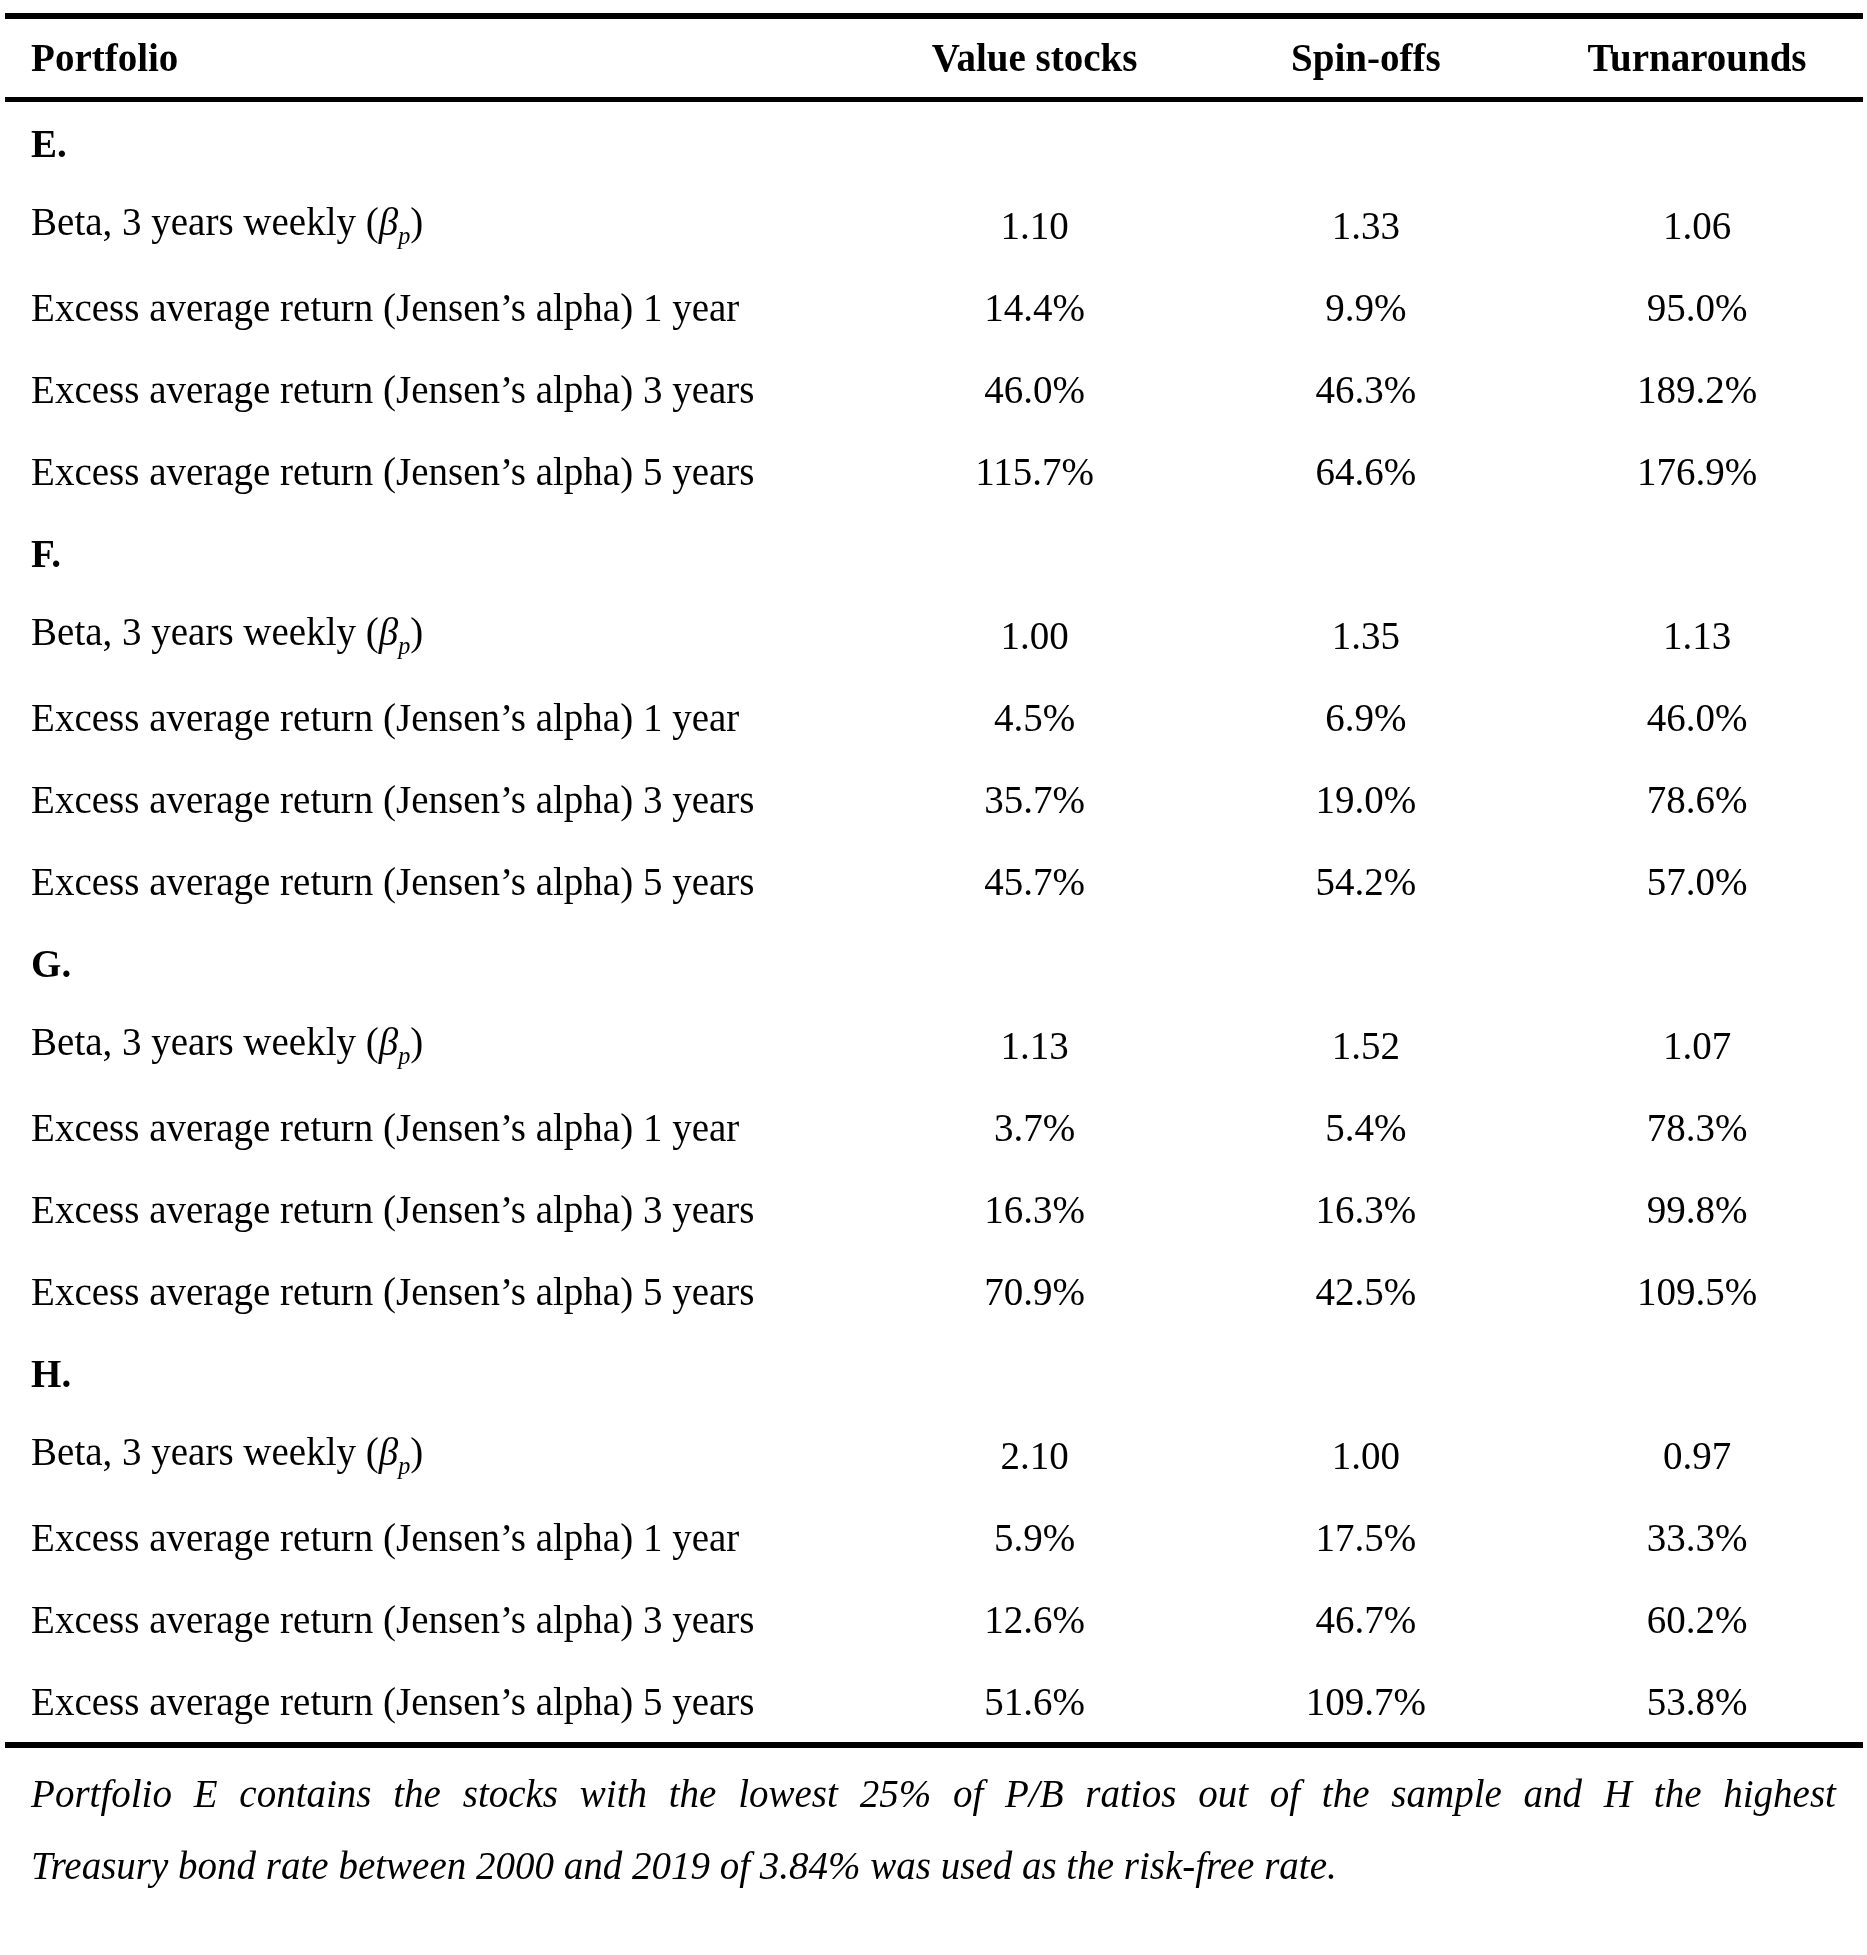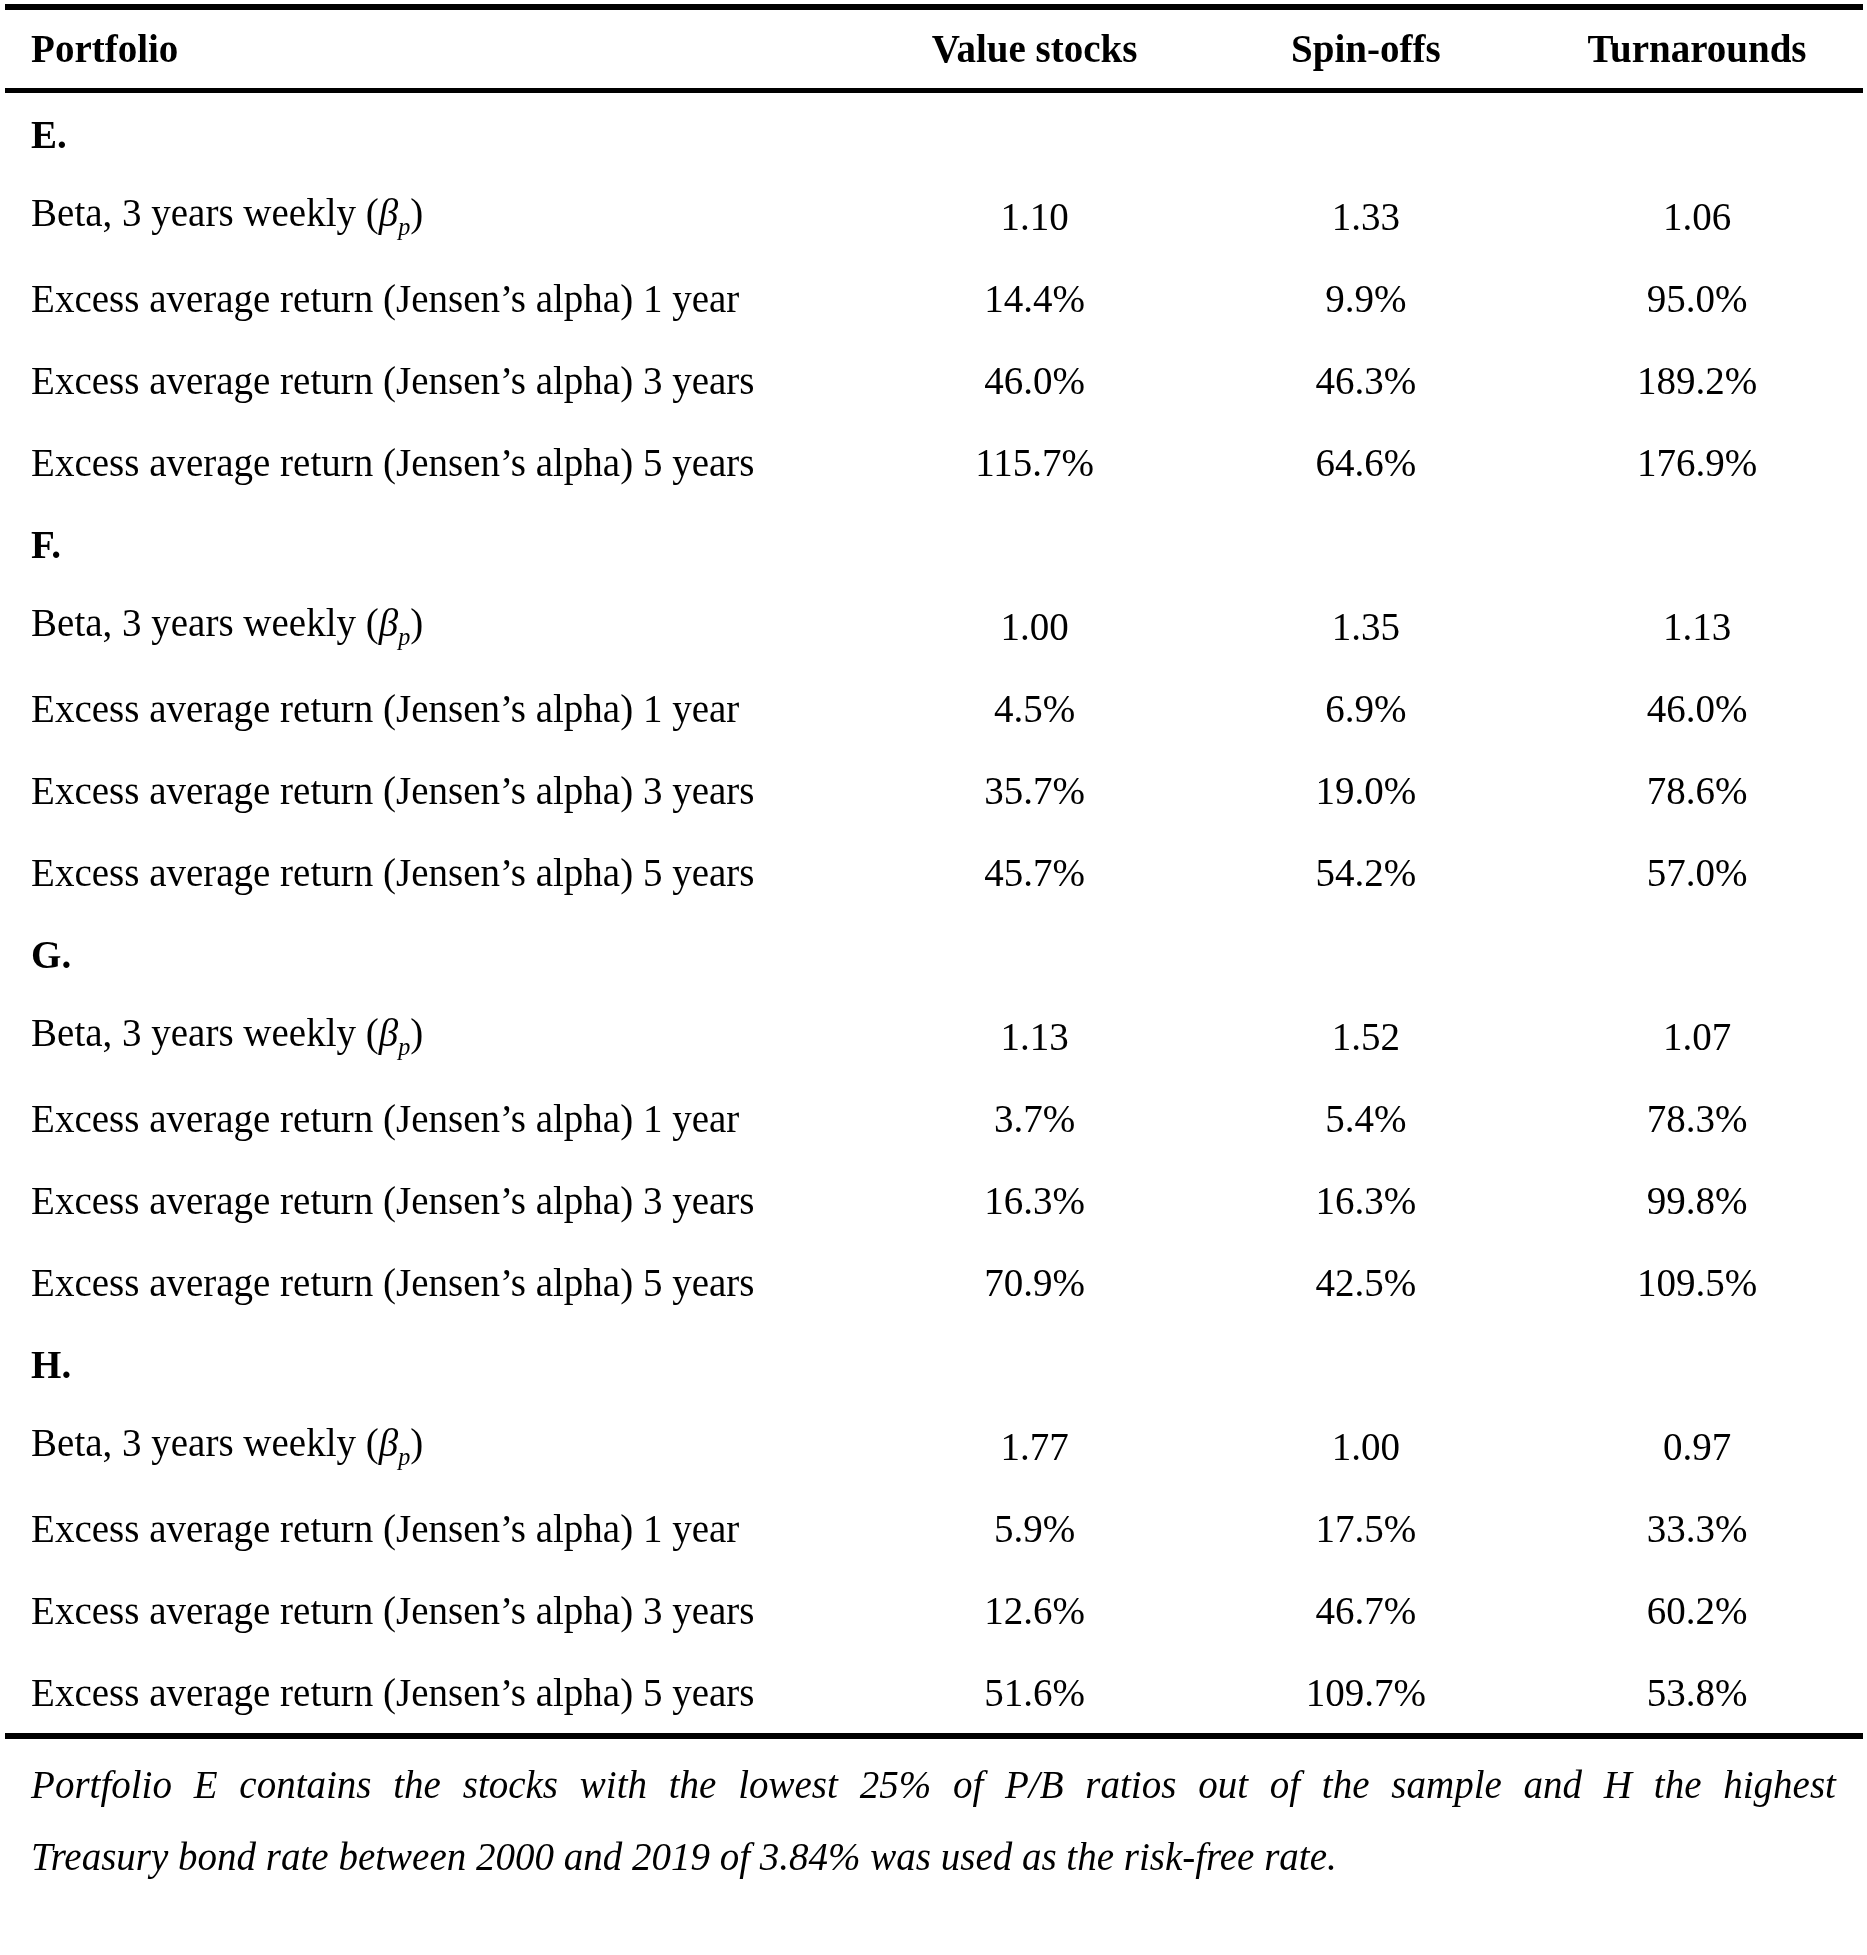--- a/index.html
+++ b/index.html
@@ -3,21 +3,21 @@
 <meta charset="utf-8">
 <style>
   * { margin: 0; padding: 0; box-sizing: border-box; }
   html, body {
     width: 1868px; height: 1955px;
     background: #ffffff;
     font-family: "Liberation Serif", "DejaVu Serif", serif;
     color: #000000;
     overflow: hidden;
   }
-  .page { width: 1868px; height: 1955px; padding-top: 4px; }
+  .page { width: 1868px; height: 1955px; padding-top: 13px; }
   .rule { height: 5.6px; background: #000000; margin: 0 5.1px; }
   .row { display: flex; align-items: center; margin: 0 5.1px; }
   .header-row { height: 78px; }
   .data-row { height: 82px; }
   .cell { font-size: 39px; line-height: 1; }
   .label-cell {
     flex: 0 0 46.5%;
     padding-left: 26px;
     text-align: left;
     white-space: nowrap;
@@ -137,21 +137,21 @@
     <div class="cell value-cell">70.9%</div>
     <div class="cell value-cell">42.5%</div>
     <div class="cell value-cell">109.5%</div>
   </div>
 
   <div class="row data-row">
     <div class="cell label-cell bold">H.</div>
   </div>
   <div class="row data-row">
     <div class="cell label-cell"><span>Beta, 3 years weekly (</span><span class="beta-sym">β</span><sub class="beta-sub">p</sub><span>)</span></div>
-    <div class="cell value-cell">1.77</div>
+    <div class="cell value-cell">2.10</div>
     <div class="cell value-cell">1.00</div>
     <div class="cell value-cell">0.97</div>
   </div>
   <div class="row data-row">
     <div class="cell label-cell">Excess average return (Jensen’s alpha) 1 year</div>
     <div class="cell value-cell">5.9%</div>
     <div class="cell value-cell">17.5%</div>
     <div class="cell value-cell">33.3%</div>
   </div>
   <div class="row data-row">

